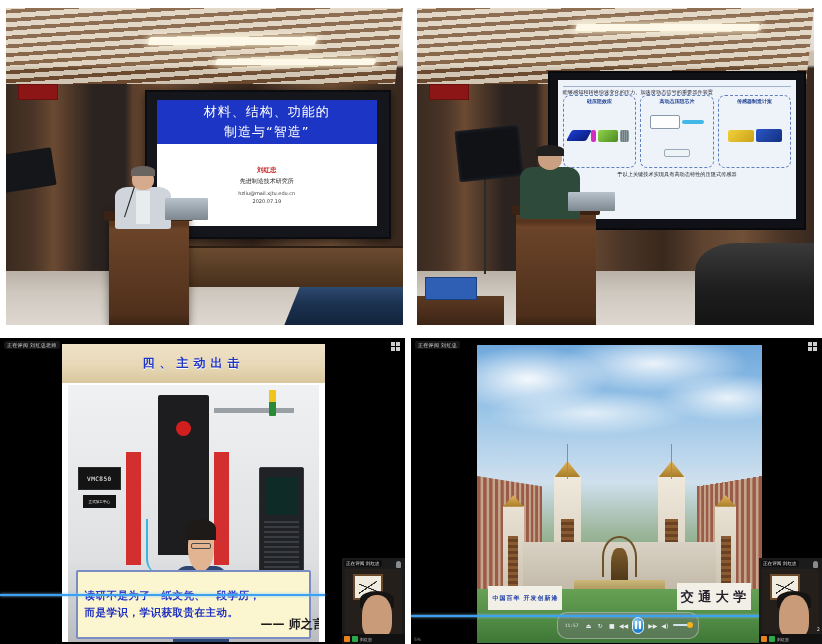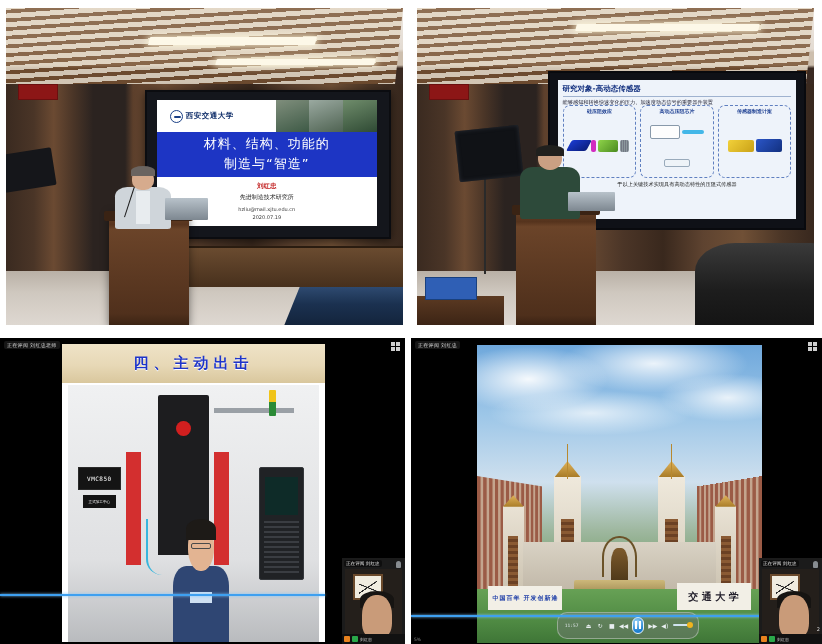--- a/index.html
+++ b/index.html
@@ -207,21 +207,21 @@
   
   .annotLine { position:absolute; height:2px; background:#3ea0f0; box-shadow:0 0 3px #7cc6ff; }
 
   
   .slideL { position:absolute; inset:0; background:#fff; display:flex; flex-direction:column; }
   .slLTitleBar {
     height:13%;
     background: linear-gradient(180deg,#efe3c7 0%,#e7d8b6 55%,#d9c79d 100%);
     display:flex; align-items:center; justify-content:center;
   }
-  .slLTitle { font-size:15px; color:#1f35c9; font-weight:bold; letter-spacing:5px;
+  .slLTitle { font-size:12px; color:#1f35c9; font-weight:bold; letter-spacing:5px;
               font-family:"DejaVu Sans","Liberation Sans",sans-serif; text-shadow:0 1px 0 #fff; }
   .slLPhoto { flex:1; margin:2px 6px 0; position:relative; background:#e6e7e9; overflow:hidden; }
   .cncWall { position:absolute; inset:0; background:linear-gradient(180deg,#f0f1f2 0%,#dfe0e2 68%,#b9bbbe 100%); }
   .cncColumn { position:absolute; left:36%; top:4%; width:20%; height:62%; background:#1d1d1f; border-radius:2px 2px 0 0; }
   .cncLogo { position:absolute; left:43%; top:14%; width:6%; height:6%; background:#d11f1f; border-radius:50%; }
   .cncRedL { position:absolute; left:23%; top:26%; width:6%; height:44%; background:#d32f2f; }
   .cncRedR { position:absolute; left:58%; top:26%; width:6%; height:44%; background:#d32f2f; }
   .cncPanel { position:absolute; right:6%; top:32%; width:18%; height:44%; background:#202225; border:1px solid #35383c; border-radius:2px; }
   .cncScreen { position:absolute; left:12%; top:8%; width:76%; height:34%; background:#0e2b28; }
   .cncBtns { position:absolute; left:10%; top:48%; width:80%; height:46%;
@@ -307,21 +307,21 @@
   .arch { position:absolute; left:44%; bottom:22%; width:12%; height:14%;
     border:2px solid #6b5228; border-bottom:none; border-radius:50% 50% 0 0; }
   .wallSignL {
     position:absolute; left:4%; bottom:11%; width:26%; height:8%;
     background:#f2efe6; color:#2140a8; font-size:6px; font-weight:bold;
     display:flex; align-items:center; justify-content:center; letter-spacing:1px;
     font-family:"DejaVu Sans",sans-serif;
   }
   .wallSignR {
     position:absolute; right:4%; bottom:11%; width:26%; height:9%;
-    background:#f2efe6; color:#23202c; font-size:10px; font-weight:bold;
+    background:#f2efe6; color:#23202c; font-size:13px; font-weight:bold;
     display:flex; align-items:center; justify-content:center; gap:4px;
     font-family:"DejaVu Serif","Liberation Serif",serif;
   }
   .playerBar {
     position:absolute; left:28%; bottom:1.5%; width:50%; height:9%;
     background:rgba(110,120,110,.55); border:1px solid rgba(255,255,255,.35);
     border-radius:10px; display:flex; align-items:center; gap:5px; padding:0 7px;
   }
   .pBtn { width:7px; height:7px; color:#e8eef0; font-size:6px; display:flex; align-items:center; justify-content:center;
           font-family:"DejaVu Sans",sans-serif; }
@@ -349,31 +349,20 @@
       <div class="ceilingSlats"></div>
       <div class="ceilStrip" style="left:36%;top:9%;width:42%;height:2.4%;transform:skewX(-16deg)"></div>
       <div class="ceilStrip" style="left:53%;top:16%;width:40%;height:2%;transform:skewX(-16deg)"></div>
       <div class="wallWood"></div>
       <div class="floor"></div>
       <div class="exitSign"></div>
       <div class="camLamp"></div>
 
       <div class="screenBoard">
         <div class="slide1">
-          <div class="s1Head">
-            <div class="s1Logo">
-              <span class="s1LogoMark"></span>
-              <span class="s1LogoTxt">西安交通大学</span>
-            </div>
-            <div class="s1Strip">
-                <i></i>
-                <i></i>
-                <i></i>
-              </div>
-          </div>
           <div class="s1Band">
             <div>材料、结构、功能的</div>
             <div>制造与“智造”</div>
           </div>
           <div class="s1Foot">
             <div class="s1Name">刘红忠</div>
             <div class="s1Dept">先进制造技术研究所</div>
             <div class="s1Mail">hzliu@mail.xjtu.edu.cn</div>
             <div class="s1Date">2020.07.19</div>
           </div>
@@ -399,21 +388,20 @@
   <div class="panel" id="photo-lecture-2">
     <div class="room">
       <div class="ceilingSlats"></div>
       <div class="ceilStrip" style="left:40%;top:5%;width:46%;height:2.2%;transform:skewX(-14deg)"></div>
       <div class="wallWood"></div>
       <div class="floor"></div>
       <div class="exitSign"></div>
 
       <div class="screenBoard2">
         <div class="slide2">
-          <div class="s2Title">研究对象-高动态传感器</div>
           <div class="s2Line"></div>
           <div class="s2Sub">能够感知和转换快速变化的压力、加速度动态信号的重要器件装置</div>
           <div class="s2Cols">
             <div class="s2Col">
               <div class="s2ColTitle">硅压阻效应</div>
               <div class="s2Art">
                 <span style="width:20px;height:11px;background:linear-gradient(135deg,#1b3bd0,#0a1d7a);transform:skewX(-28deg)"></span>
                 <span style="width:5px;height:12px;background:#d22cc0"></span>
                 <span style="width:20px;height:12px;background:linear-gradient(135deg,#8fd44a,#4a8a1f)"></span>
                 <span style="width:9px;height:12px;background:repeating-linear-gradient(90deg,#9aa,#667 2px)"></span>
@@ -487,20 +475,27 @@
             <span>VMC850</span>
           </div>
           <div class="cncTag2">立式加工中心</div>
           <div class="cncPerson">
             <div class="cpBody"></div>
             <div class="cpBadge"></div>
             <div class="cpHead"></div>
             <div class="cpHair"></div>
             <div class="cpGlasses"></div>
           </div>
+          <div class="quoteBox">
+            <div class="quoteLines">
+              <div class="quoteLine">读研不是为了一纸文凭、一段学历，</div>
+              <div class="quoteLine">而是学识，学识获取贵在主动。</div>
+            </div>
+            <div class="quoteAttr">—— 师之言</div>
+          </div>
         </div>
       </div>
     </div>
 
     <div class="annotLine" style="left:0;top:256px;width:325px;"></div>
 
     <div class="thumbCol" style="right:0;bottom:0;">
       <div class="thumbName">正在评阅 刘红忠</div>
       <div class="thumbMicIcon"></div>
       <div class="thumbVideo">

